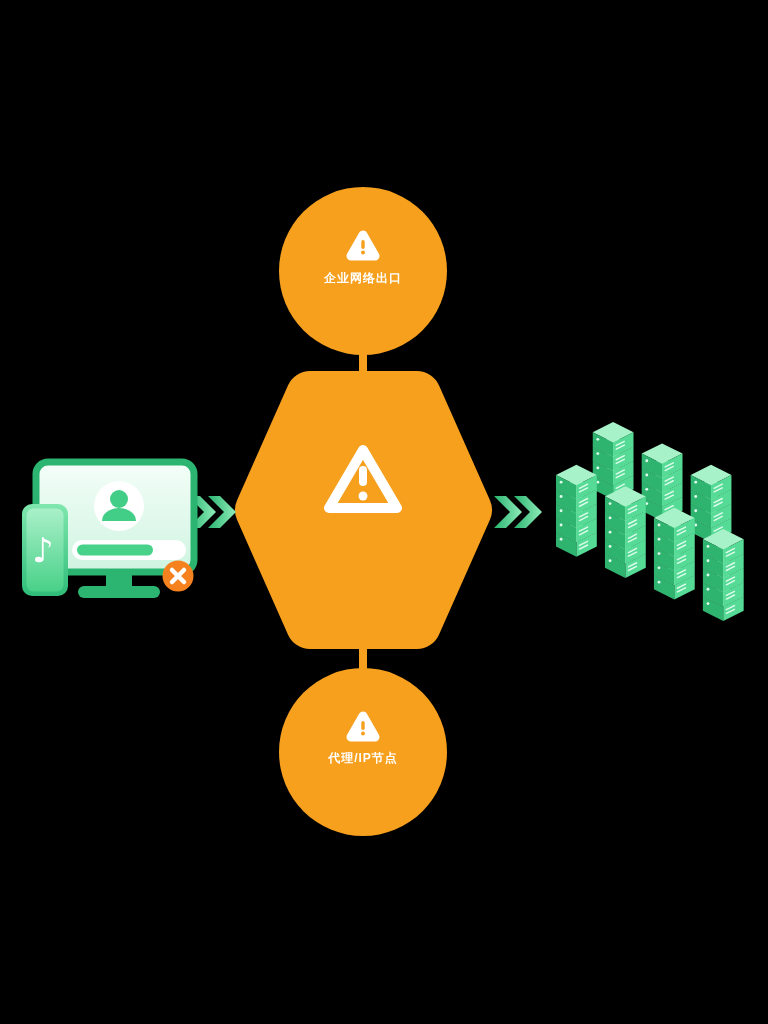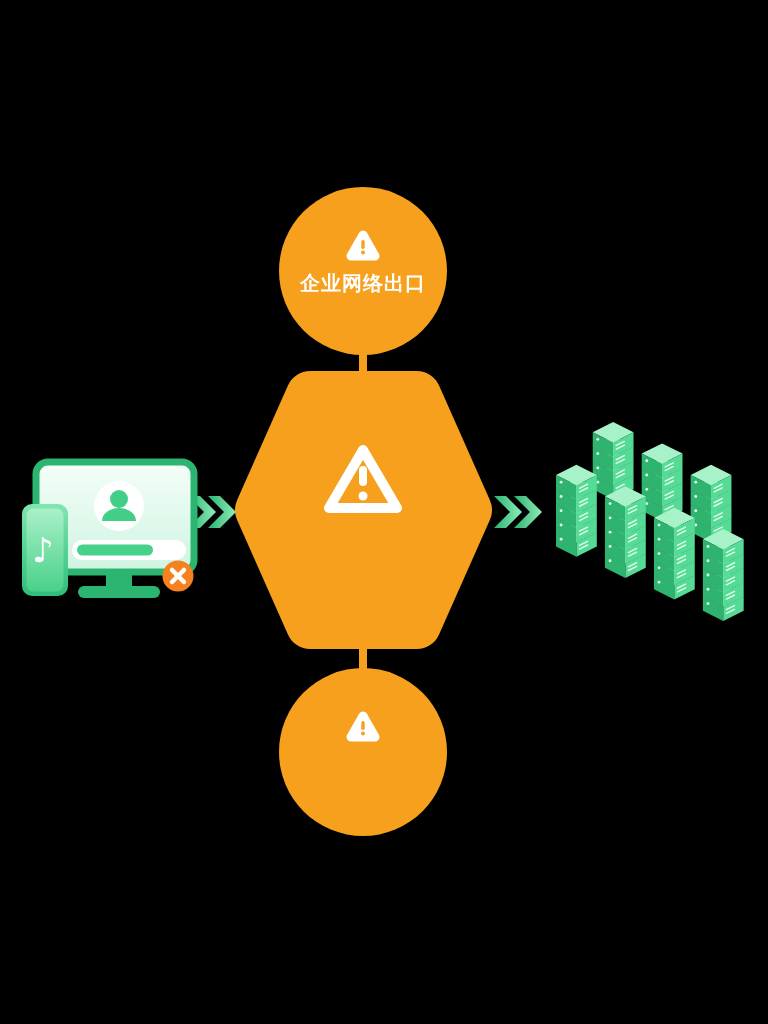--- a/index.html
+++ b/index.html
@@ -25,21 +25,21 @@
     position: absolute;
     color: #ffffff;
     font-weight: bold;
     text-align: center;
     width: 260px;
     left: 233px;
     letter-spacing: 1px;
     user-select: none;
   }
   .node-label-small {
-    font-size: 20px;
+    font-size: 12px;
   }
   .risk-label {
     font-size: 40px;
     letter-spacing: 3px;
   }
 </style>
 </head>
 <body>
 
 <div id="canvas">
@@ -188,14 +188,15 @@
           <use href="#srvu" y="28"></use>
           <use href="#srvu" y="14"></use>
           <use href="#srvu" y="0"></use>
       </g>
     </g>
   </svg>
 
   <div class="diagram-label node-label-small" style="top:270px;">企业网络出口</div>
 
 
+  <div class="diagram-label node-label-small" style="top:750px;">代理/IP节点</div>
 
 </div>
 
 </body></html>

